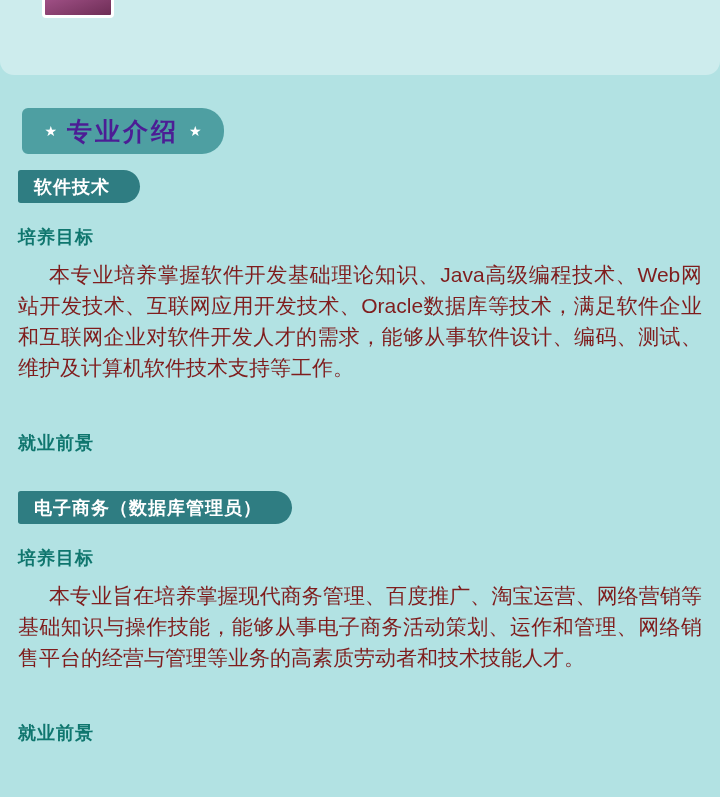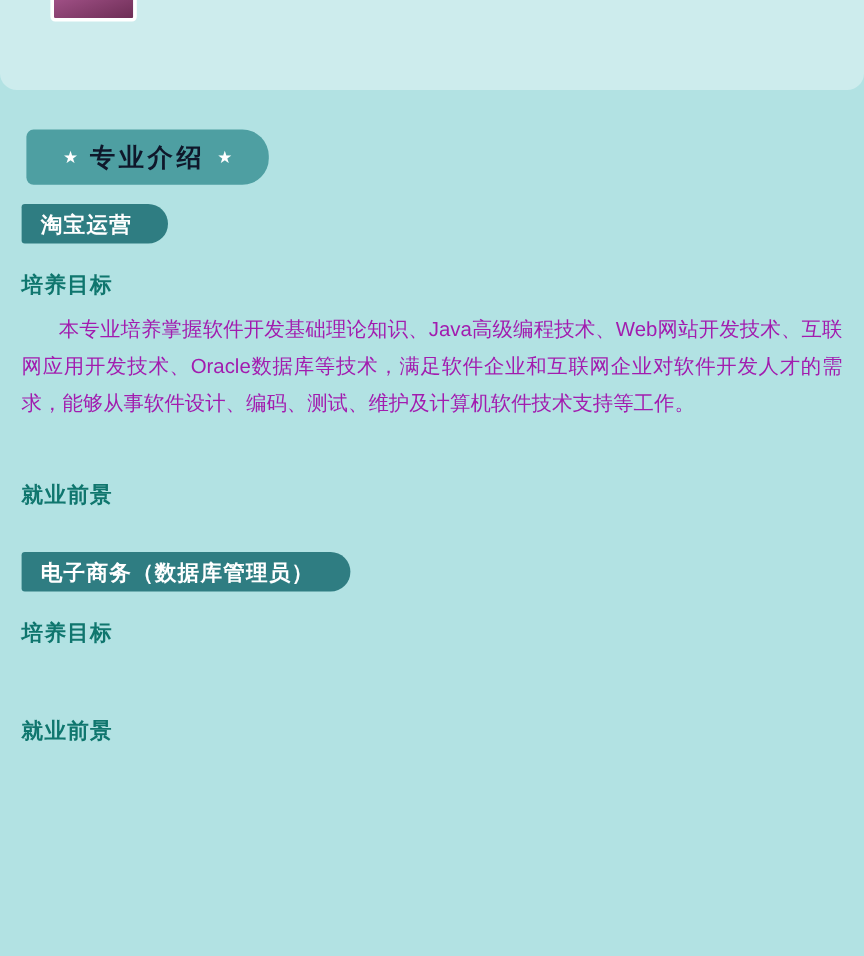--- a/index.html
+++ b/index.html
@@ -63,22 +63,22 @@
     align-items: center;
     justify-content: center;
     gap: 10px;
   }
   .section-pill .star {
     color: #ffffff;
     font-size: 14px;
     line-height: 1;
   }
   .section-pill .pill-label {
-    color: #0f172a;
-    font-size: 21px;
+    color: #4c1d95;
+    font-size: 25px;
     font-weight: bold;
     letter-spacing: 3px;
   }
 
   
   .major-pill {
     height: 33px;
     background: #2f7d82;
     border-radius: 3px 18px 18px 3px;
     display: inline-flex;
@@ -108,24 +108,24 @@
   }
   .sub-head {
     font-size: 18px;
     font-weight: bold;
     color: #0f766e;
     margin: 22px 0 10px 18px;
     letter-spacing: 1px;
   }
   .para {
     margin: 0 18px 0 18px;
-    font-size: 17px;
+    font-size: 21px;
     line-height: 31px;
     text-indent: 31px;
-    color: #a21caf;
+    color: #7f1d1d;
     text-align: justify;
   }
   .gap-lg { height: 26px; }
 </style>
 </head>
 <body>
 
 <div class="top-panel">
   <div class="top-thumb">
     
@@ -137,21 +137,21 @@
   <span class="star">★</span>
   <span class="pill-label">专业介绍</span>
   <span class="star">★</span>
 </div>
 
 <div class="content">
 
   <div class="major-block">
     <div class="pill-wrap">
       <div class="major-pill">
-        <span class="major-label">淘宝运营</span>
+        <span class="major-label">软件技术</span>
       </div>
     </div>
 
     <div class="sub-head">培养目标</div>
     <div class="para">本专业培养掌握软件开发基础理论知识、Java高级编程技术、Web网站开发技术、互联网应用开发技术、Oracle数据库等技术，满足软件企业和互联网企业对软件开发人才的需求，能够从事软件设计、编码、测试、维护及计算机软件技术支持等工作。</div>
 
     <div class="gap-lg"></div>
 
     <div class="sub-head">就业前景</div>
   </div>
@@ -159,20 +159,21 @@
   <div class="gap-lg"></div>
 
   <div class="major-block">
     <div class="pill-wrap">
       <div class="major-pill">
         <span class="major-label">电子商务（数据库管理员）</span>
       </div>
     </div>
 
     <div class="sub-head">培养目标</div>
+    <div class="para">本专业旨在培养掌握现代商务管理、百度推广、淘宝运营、网络营销等基础知识与操作技能，能够从事电子商务活动策划、运作和管理、网络销售平台的经营与管理等业务的高素质劳动者和技术技能人才。</div>
 
     <div class="gap-lg"></div>
 
     <div class="sub-head">就业前景</div>
     <div class="para"></div>
   </div>
 
 </div>
 
 </body></html>

